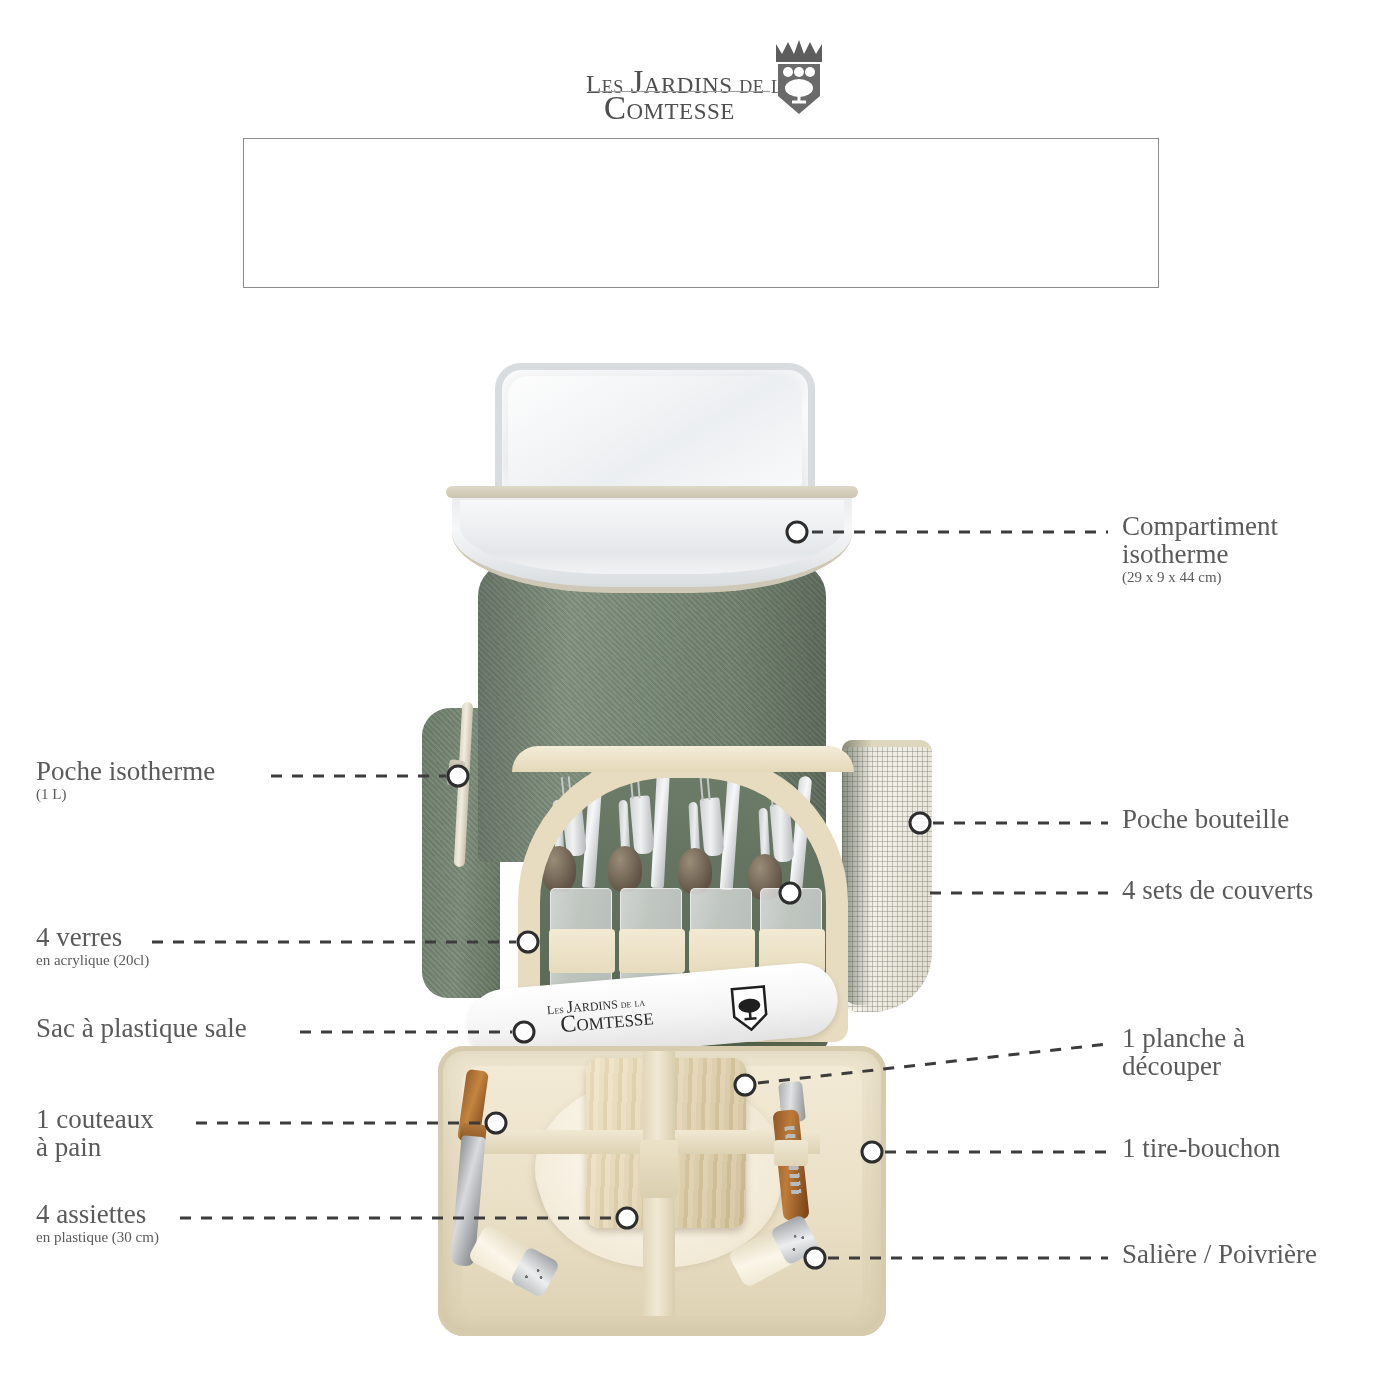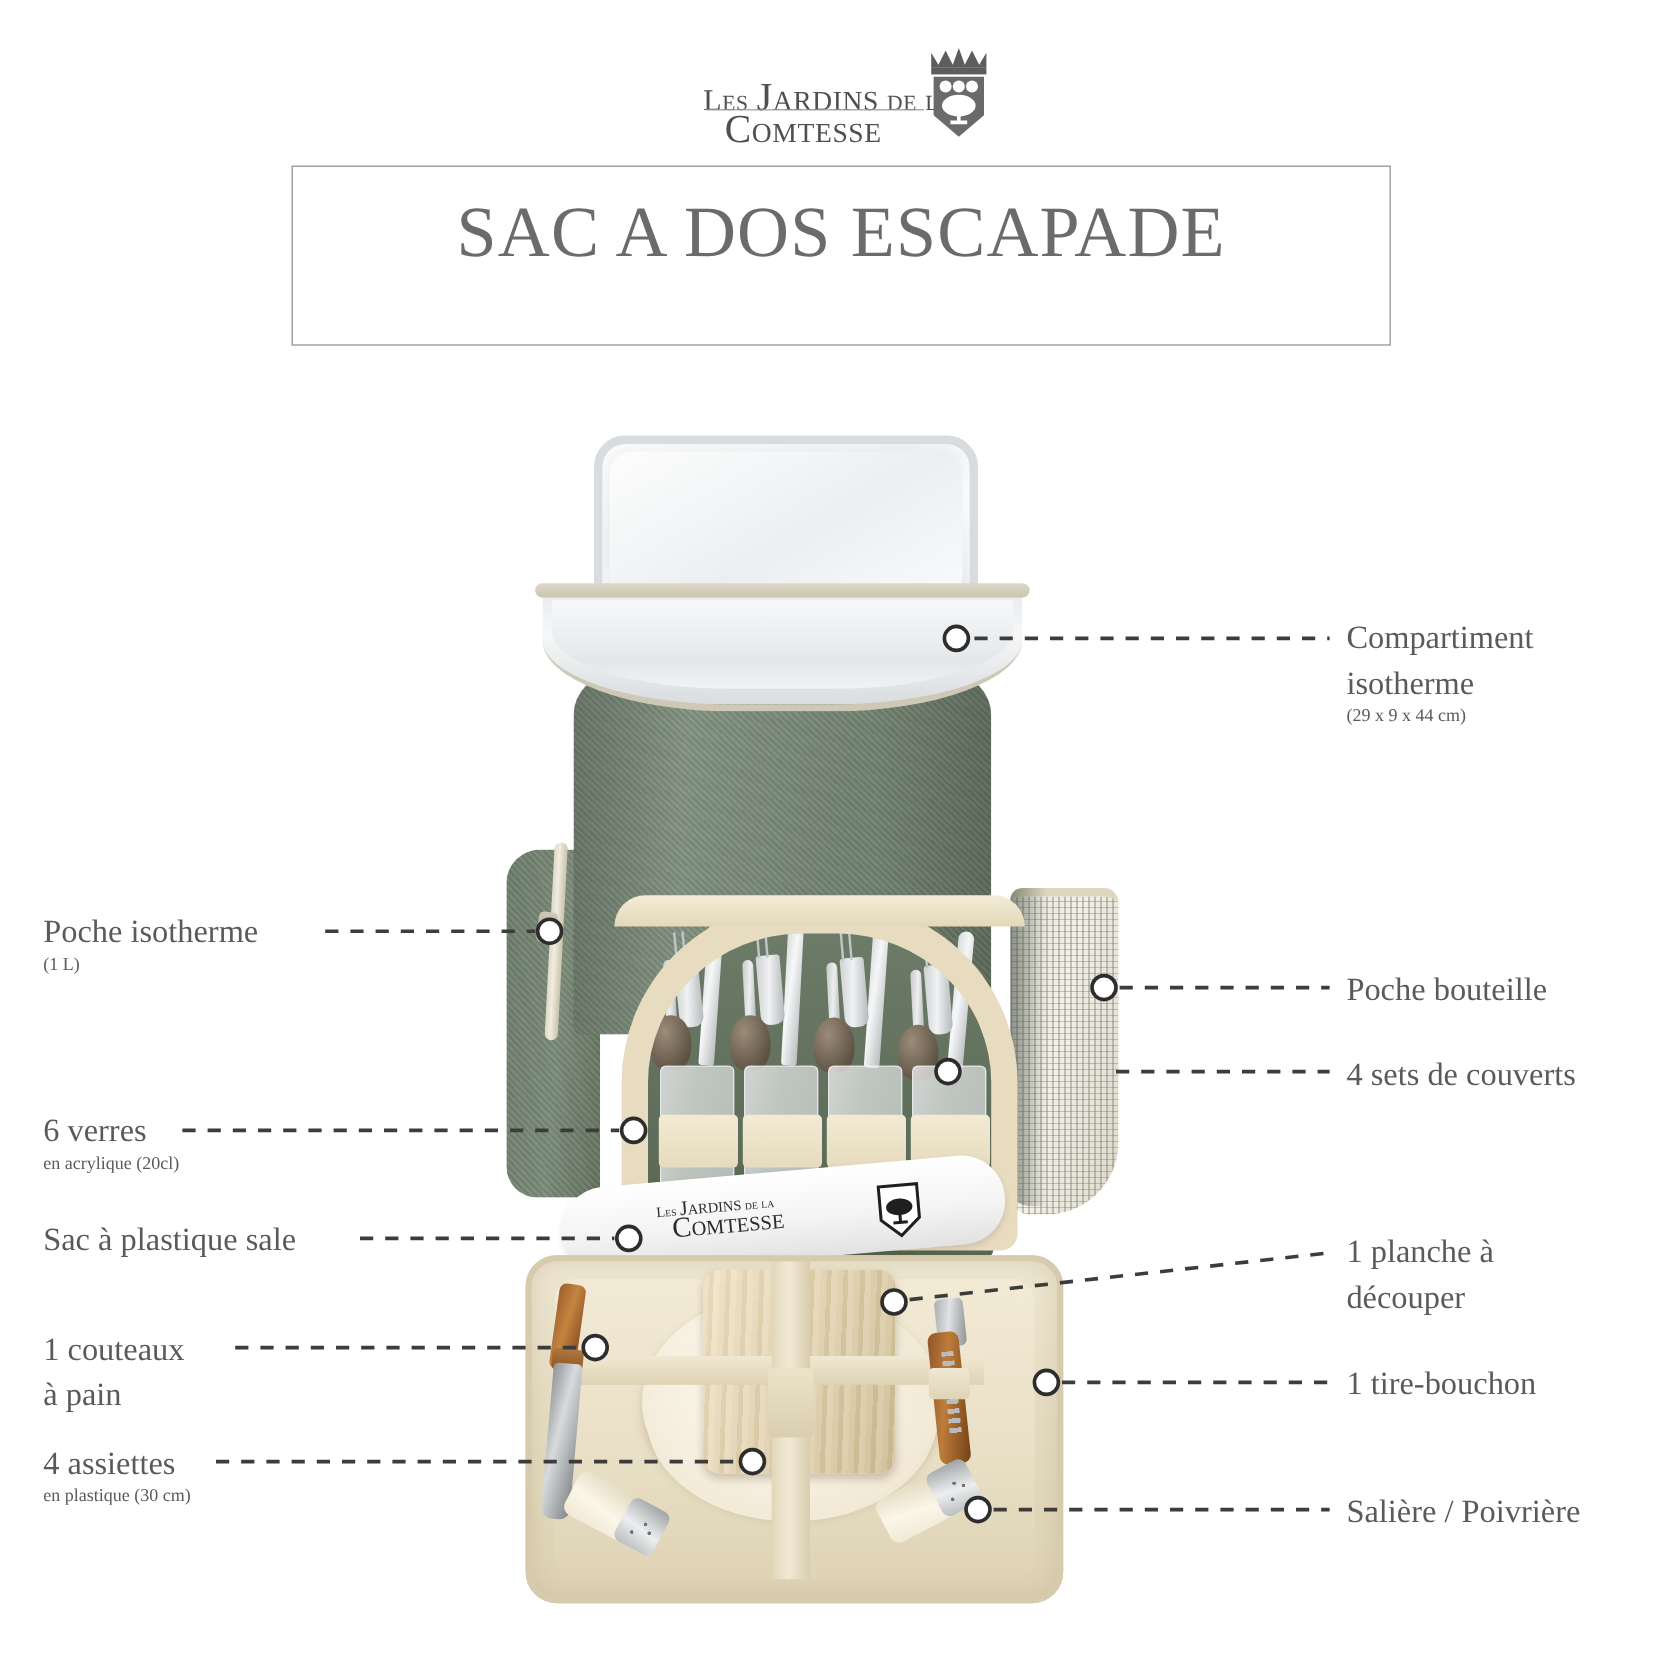--- a/index.html
+++ b/index.html
@@ -172,21 +172,21 @@
        background:linear-gradient(100deg,#f0e8d4,#fbf6e9 42%,#ddd3b6);}
   .shaker-cap{position:absolute;width:40px;height:36px;border-radius:7px;
        background:linear-gradient(100deg,#b9bcbe,#eceeef 45%,#9ea1a3);}
   .shaker-dots{position:absolute;width:40px;height:36px;border-radius:7px;
        background:radial-gradient(circle at 30% 35%,#6f7375 1.4px,transparent 1.6px),
                   radial-gradient(circle at 58% 55%,#6f7375 1.4px,transparent 1.6px),
                   radial-gradient(circle at 45% 72%,#6f7375 1.4px,transparent 1.6px);}
 
   
   .label{position:absolute;}
-  .lbl-main{font-size:27px;line-height:38px;color:#5a5a5a;white-space:pre-line;}
+  .lbl-main{font-size:27px;line-height:28px;color:#5a5a5a;white-space:pre-line;}
   .lbl-sub{font-size:15px;line-height:19px;color:#5a5a5a;white-space:pre-line;}
   .label.right{text-align:left;}
   .label.left{text-align:left;}
 
   
   #leaders{position:absolute;left:0;top:0;width:1400px;height:1400px;pointer-events:none;}
 </style>
 </head>
 <body>
 
@@ -203,21 +203,20 @@
         <circle cx="31" cy="38" r="5"></circle>
         <circle cx="42" cy="38" r="5"></circle>
     </g>
     <ellipse cx="31" cy="54" rx="14" ry="9" fill="#ffffff"></ellipse>
     <path d="M31 54 v14" stroke="#ffffff" stroke-width="3" fill="none"></path>
     <path d="M24 68 h14" stroke="#ffffff" stroke-width="3"></path>
   </svg>
 </div>
 
 <div id="title-box">
-  <div id="title-main">SAC A DOS ESCAPADE</div>
 </div>
 
 <div id="photo">
 
   <div class="pc" id="mesh-behind"></div>
   <div class="pc" id="lpocket"></div>
   <div class="pc" id="lzip"></div>
   <div class="pc" id="lzip-pull"></div>
 
   <div class="pc" id="body-main"></div>
@@ -378,21 +377,21 @@
 <div class="label right" style="left:1122px;top:1240px">
   <div class="lbl-main">Salière / Poivrière</div>
 </div>
 
 <div class="label left" style="left:36px;top:757px">
   <div class="lbl-main">Poche isotherme</div>
   <div class="lbl-sub">(1 L)</div>
 </div>
 
 <div class="label left" style="left:36px;top:923px">
-  <div class="lbl-main">6 verres</div>
+  <div class="lbl-main">4 verres</div>
   <div class="lbl-sub">en acrylique (20cl)</div>
 </div>
 
 <div class="label left" style="left:36px;top:1014px">
   <div class="lbl-main">Sac à plastique sale</div>
 </div>
 
 <div class="label left" style="left:36px;top:1105px">
   <div class="lbl-main">1 couteaux
 à pain</div>

